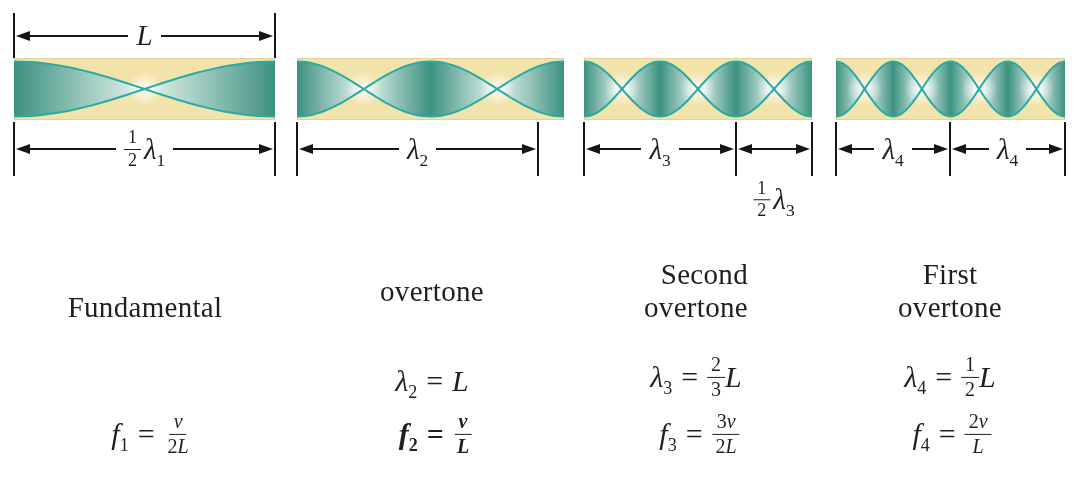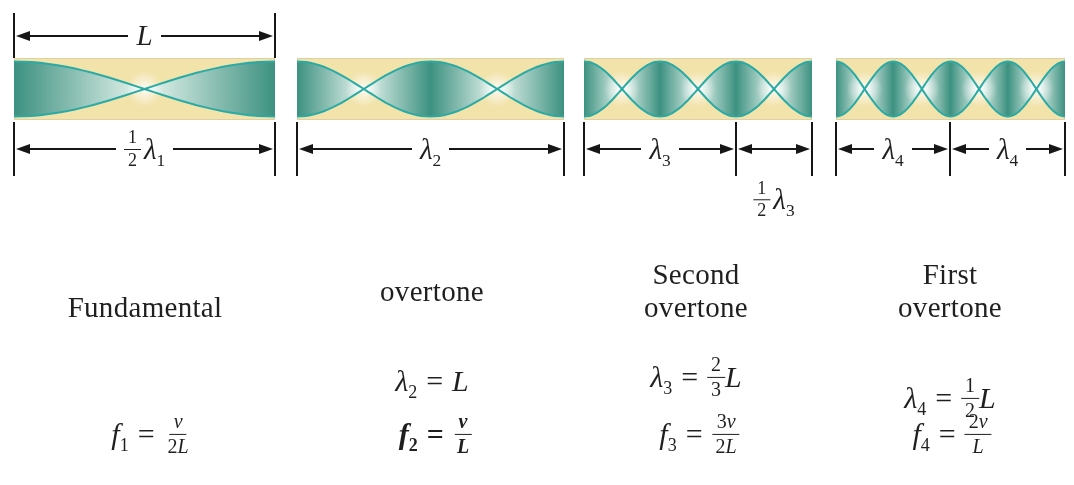--- a/index.html
+++ b/index.html
@@ -106,21 +106,21 @@
         </radialGradient>
       </defs>
       <rect x="0.5" y="0.5" width="266" height="61" fill="#f2e3ab" stroke="#ded0a2" stroke-width="1"></rect>
       <path d="M0.0 3.5L4.5 3.7L8.9 4.1L13.3 4.8L17.8 5.9L22.3 7.2L26.7 8.8L31.1 10.6L35.6 12.6L40.0 14.8L44.5 17.3L49.0 19.8L53.4 22.5L57.9 25.3L62.3 28.1L66.8 31.0L71.2 33.9L75.7 36.7L80.1 39.5L84.5 42.2L89.0 44.8L93.5 47.2L97.9 49.4L102.3 51.4L106.8 53.2L111.3 54.8L115.7 56.1L120.2 57.2L124.6 57.9L129.1 58.3L133.5 58.5L137.9 58.3L142.4 57.9L146.8 57.2L151.3 56.1L155.8 54.8L160.2 53.2L164.7 51.4L169.1 49.4L173.6 47.2L178.0 44.7L182.4 42.2L186.9 39.5L191.3 36.7L195.8 33.9L200.3 31.0L204.7 28.1L209.2 25.3L213.6 22.5L218.1 19.8L222.5 17.3L226.9 14.8L231.4 12.6L235.8 10.6L240.3 8.8L244.8 7.2L249.2 5.9L253.7 4.8L258.1 4.1L262.6 3.7L267.0 3.5L267.0 58.5L262.6 58.3L258.1 57.9L253.7 57.2L249.2 56.1L244.8 54.8L240.3 53.2L235.8 51.4L231.4 49.4L226.9 47.2L222.5 44.7L218.1 42.2L213.6 39.5L209.2 36.7L204.7 33.9L200.3 31.0L195.8 28.1L191.3 25.3L186.9 22.5L182.4 19.8L178.0 17.3L173.6 14.8L169.1 12.6L164.7 10.6L160.2 8.8L155.8 7.2L151.3 5.9L146.8 4.8L142.4 4.1L137.9 3.7L133.5 3.5L129.1 3.7L124.6 4.1L120.2 4.8L115.7 5.9L111.3 7.2L106.8 8.8L102.3 10.6L97.9 12.6L93.5 14.8L89.0 17.2L84.5 19.8L80.1 22.5L75.7 25.3L71.2 28.1L66.8 31.0L62.3 33.9L57.9 36.7L53.4 39.5L49.0 42.2L44.5 44.8L40.0 47.2L35.6 49.4L31.1 51.4L26.7 53.2L22.3 54.8L17.8 56.1L13.3 57.2L8.9 57.9L4.5 58.3L0.0 58.5Z" fill="url(#g1)"></path>
       <circle cx="66.8" cy="31" r="18" fill="url(#h1)"></circle>
       <circle cx="200.3" cy="31" r="18" fill="url(#h1)"></circle>
       <path d="M0.0 3.5L4.5 3.7L8.9 4.1L13.3 4.8L17.8 5.9L22.3 7.2L26.7 8.8L31.1 10.6L35.6 12.6L40.0 14.8L44.5 17.3L49.0 19.8L53.4 22.5L57.9 25.3L62.3 28.1L66.8 31.0L71.2 33.9L75.7 36.7L80.1 39.5L84.5 42.2L89.0 44.8L93.5 47.2L97.9 49.4L102.3 51.4L106.8 53.2L111.3 54.8L115.7 56.1L120.2 57.2L124.6 57.9L129.1 58.3L133.5 58.5L137.9 58.3L142.4 57.9L146.8 57.2L151.3 56.1L155.8 54.8L160.2 53.2L164.7 51.4L169.1 49.4L173.6 47.2L178.0 44.7L182.4 42.2L186.9 39.5L191.3 36.7L195.8 33.9L200.3 31.0L204.7 28.1L209.2 25.3L213.6 22.5L218.1 19.8L222.5 17.3L226.9 14.8L231.4 12.6L235.8 10.6L240.3 8.8L244.8 7.2L249.2 5.9L253.7 4.8L258.1 4.1L262.6 3.7L267.0 3.5" fill="none" stroke="#2aaaa4" stroke-width="2" stroke-linecap="round"></path>
       <path d="M0.0 58.5L4.5 58.3L8.9 57.9L13.3 57.2L17.8 56.1L22.3 54.8L26.7 53.2L31.1 51.4L35.6 49.4L40.0 47.2L44.5 44.8L49.0 42.2L53.4 39.5L57.9 36.7L62.3 33.9L66.8 31.0L71.2 28.1L75.7 25.3L80.1 22.5L84.5 19.8L89.0 17.2L93.5 14.8L97.9 12.6L102.3 10.6L106.8 8.8L111.3 7.2L115.7 5.9L120.2 4.8L124.6 4.1L129.1 3.7L133.5 3.5L137.9 3.7L142.4 4.1L146.8 4.8L151.3 5.9L155.8 7.2L160.2 8.8L164.7 10.6L169.1 12.6L173.6 14.8L178.0 17.3L182.4 19.8L186.9 22.5L191.3 25.3L195.8 28.1L200.3 31.0L204.7 33.9L209.2 36.7L213.6 39.5L218.1 42.2L222.5 44.7L226.9 47.2L231.4 49.4L235.8 51.4L240.3 53.2L244.8 54.8L249.2 56.1L253.7 57.2L258.1 57.9L262.6 58.3L267.0 58.5" fill="none" stroke="#2aaaa4" stroke-width="2" stroke-linecap="round"></path>
     </svg>
 
-  <div class="dim" style="left:297px;top:122px;width:267px;height:54px;">
+  <div class="dim" style="left:297px;top:122px;width:241px;height:54px;">
     <span class="tick l"></span>
     <span class="tick r"></span>
     <div class="darrow">
       <span class="ah ahl"></span>
       <span class="aline"></span>
       <span class="dlabel">
         <span><span class="it">λ</span><sub>2</sub></span>
       </span>
       <span class="aline"></span>
       <span class="ah ahr"></span>
@@ -241,39 +241,39 @@
       <span class="ah ahr"></span>
     </div>
   </div>
 
   <div class="tcol" style="left:145px;top:291px;margin-top:16px;">
     <div>Fundamental</div>
   </div>
   <div class="tcol" style="left:432px;top:291px;">
     <div>overtone</div>
   </div>
-  <div class="tcol" style="left:696px;top:291px;">
+  <div class="tcol" style="left:696px;top:291px;text-align:right;">
     <div>Second</div>
     <div>overtone</div>
   </div>
   <div class="tcol" style="left:950px;top:291px;">
     <div>First</div>
     <div>overtone</div>
   </div>
 
   <div class="eq" style="left:432px;top:380px;">
     <span><span class="it">λ</span><sub>2</sub></span><span class="eqs">=</span><span class="up"></span><span class="it">L</span>
   </div>
   <div class="eq" style="left:696px;top:380px;">
     <span><span class="it">λ</span><sub>3</sub></span><span class="eqs">=</span><span class="frac">
         <span class="num up">2</span>
         <span class="den up">3</span>
       </span><span class="it">L</span>
   </div>
-  <div class="eq" style="left:950px;top:380px;margin-top:21px;">
+  <div class="eq" style="left:950px;top:380px;">
     <span><span class="it">λ</span><sub>4</sub></span><span class="eqs">=</span><span class="frac">
         <span class="num up">1</span>
         <span class="den up">2</span>
       </span><span class="it">L</span>
   </div>
 
   <div class="eq" style="left:152px;top:437px;">
     <span><span class="it">f</span><sub>1</sub></span><span class="eqs">=</span><span class="frac">
         <span class="num"><span class="up"></span><span class="it">v</span></span>
         <span class="den"><span class="up">2</span><span class="it">L</span></span>

